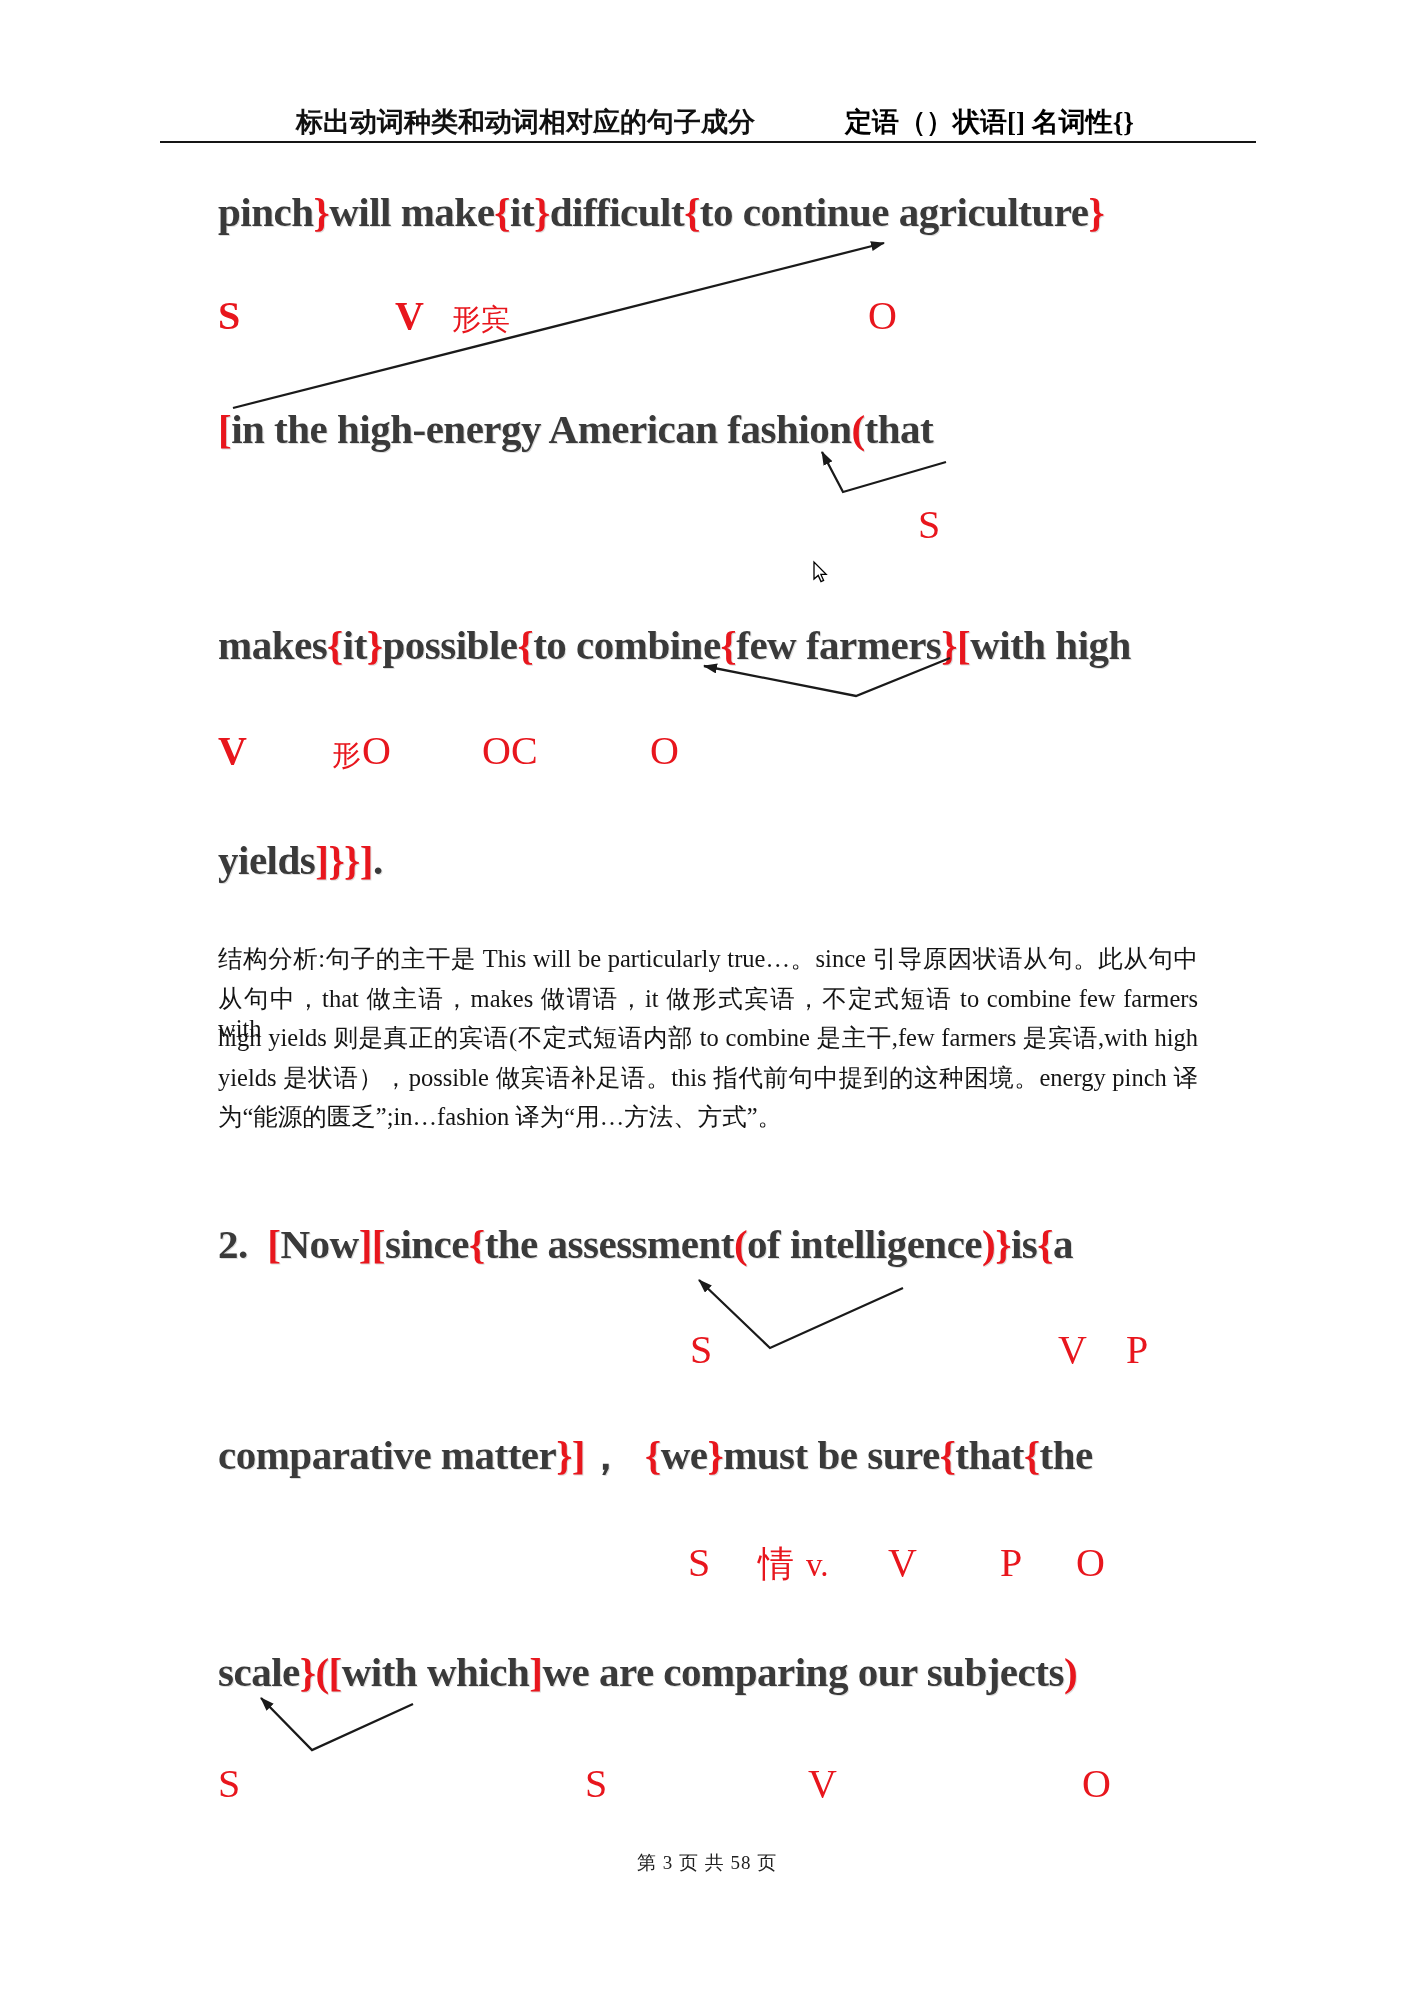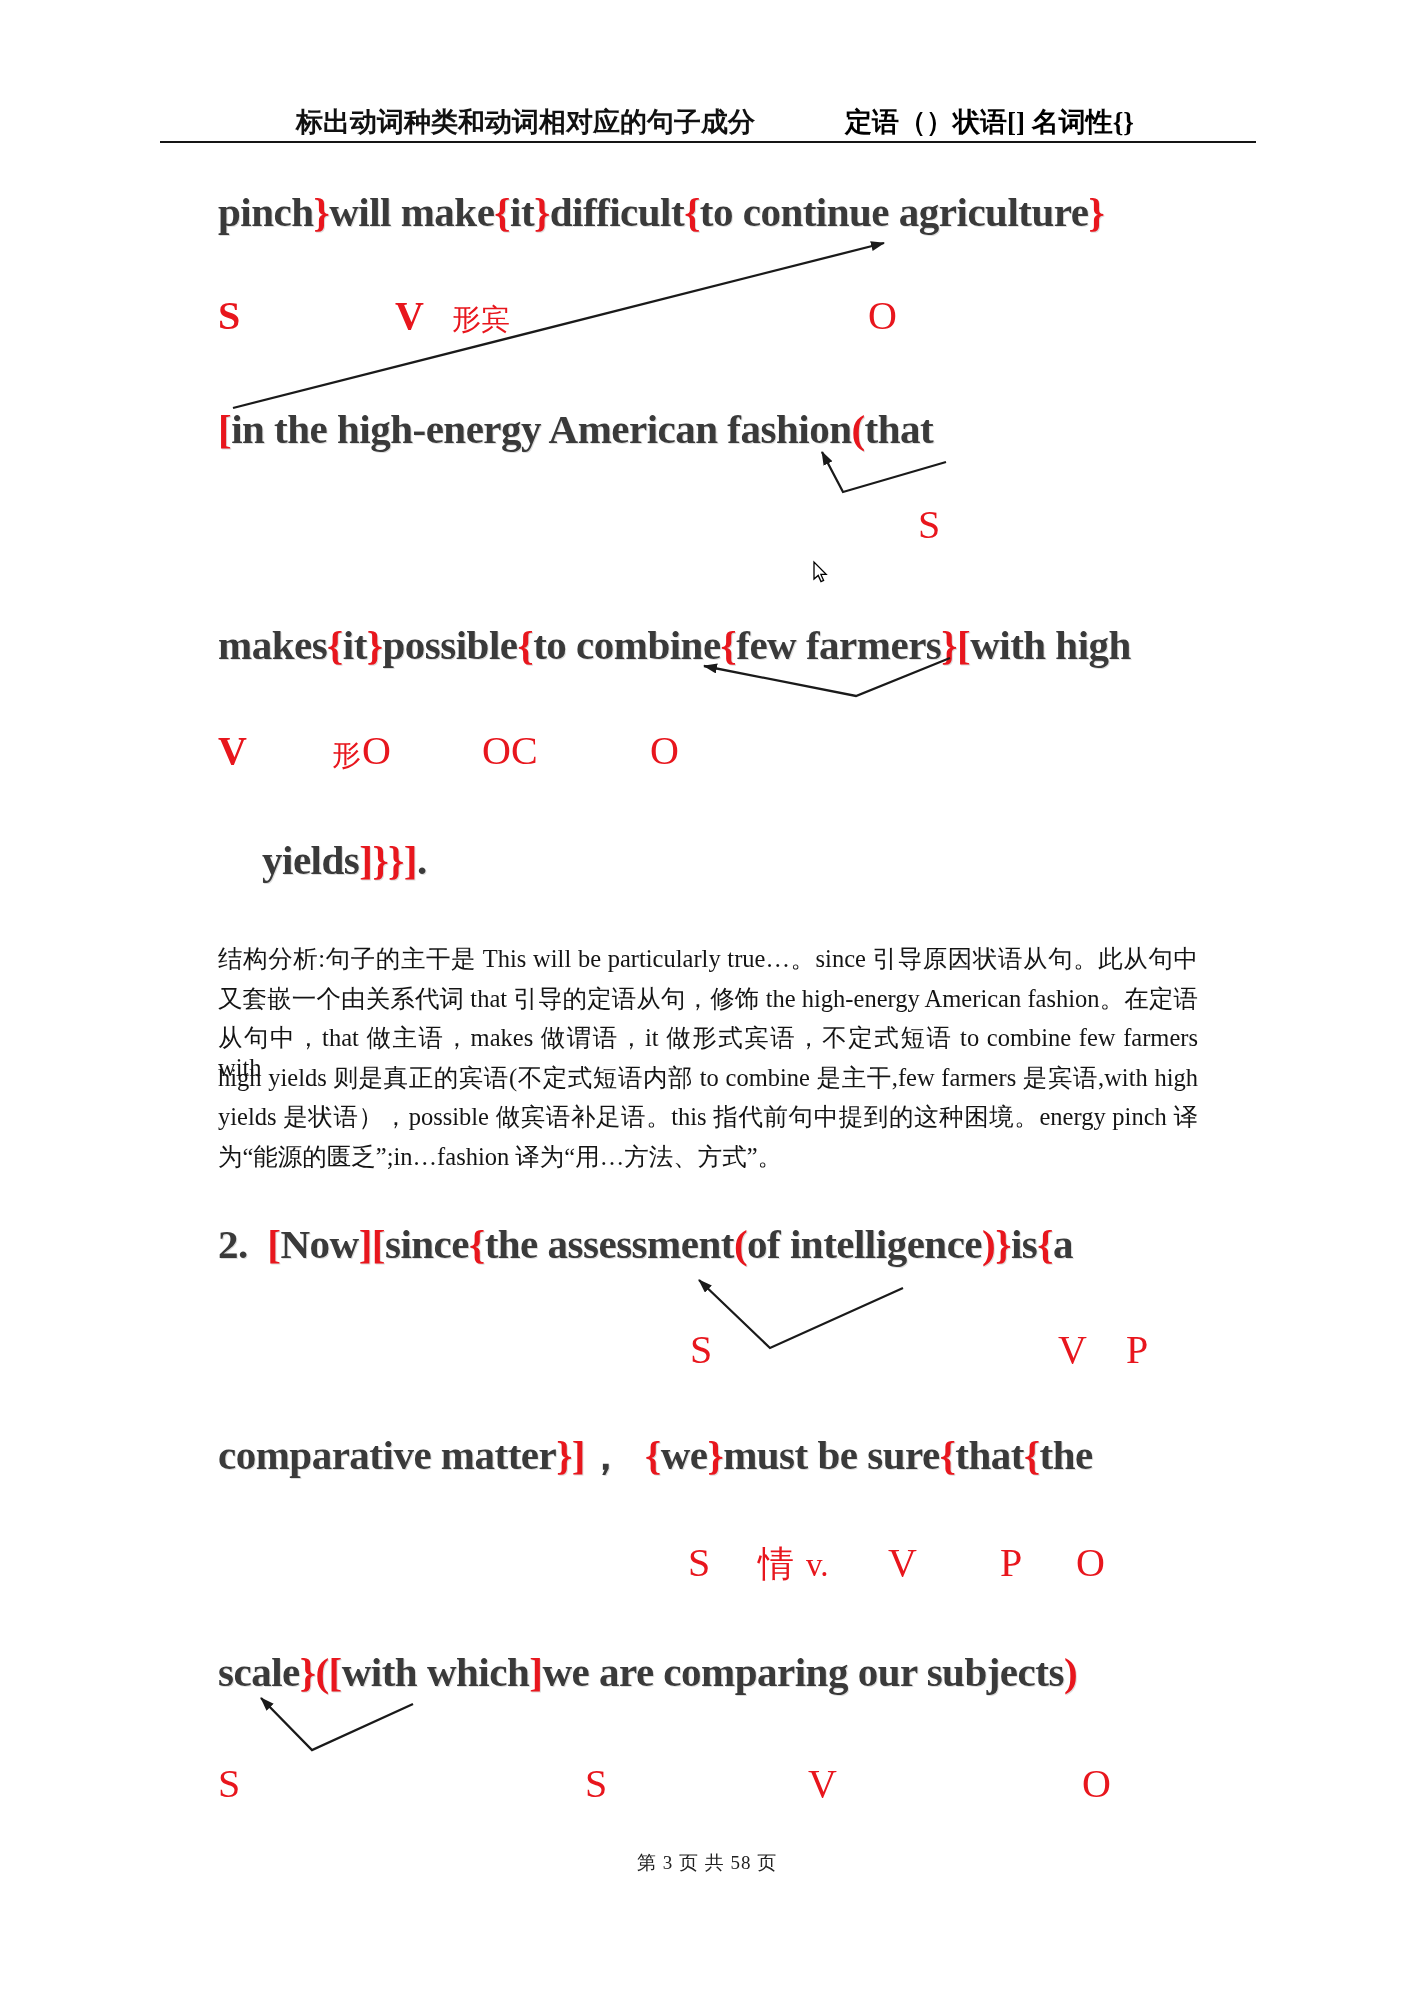--- a/index.html
+++ b/index.html
@@ -62,21 +62,21 @@
 <div class="page">
 
   <div class="hdr-left">标出动词种类和动词相对应的句子成分</div>
   <div class="hdr-right">定语（）状语[] 名词性{}</div>
   <div class="hdr-rule"></div>
 
   <div id="content">
       <div class="sentence" style="top: 188px; left: 218px;"><span>pinch</span><span class="red">}</span><span>will make</span><span class="red">{</span><span>it</span><span class="red">}</span><span>difficult</span><span class="red">{</span><span>to continue agriculture</span><span class="red">}</span></div>
       <div class="sentence" style="top: 405px; left: 218px;"><span class="red">[</span><span>in the high-energy American fashion</span><span class="red">(</span><span>that</span></div>
       <div class="sentence" style="top: 621px; left: 218px;"><span>makes</span><span class="red">{</span><span>it</span><span class="red">}</span><span>possible</span><span class="red">{</span><span>to combine</span><span class="red">{</span><span>few farmers</span><span class="red">}</span><span class="red">[</span><span>with high</span></div>
-      <div class="sentence" style="top: 836px; left: 218px; margin-left: 44px;"><span>yields</span><span class="red">]}}]</span><span>.</span></div>
+      <div class="sentence" style="top: 836px; left: 218px;"><span>yields</span><span class="red">]}}]</span><span>.</span></div>
       <div class="sentence" style="top: 1220px; left: 218px;"><span>2.  </span><span class="red">[</span><span>Now</span><span class="red">][</span><span>since</span><span class="red">{</span><span>the assessment</span><span class="red">(</span><span>of intelligence</span><span class="red">)}</span><span>is</span><span class="red">{</span><span>a</span></div>
       <div class="sentence" style="top: 1428px; left: 218px;"><span>comparative matter</span><span class="red">}]</span><span>，  </span><span class="red">{</span><span>we</span><span class="red">}</span><span>must be sure</span><span class="red">{</span><span>that</span><span class="red">{</span><span>the</span></div>
       <div class="sentence" style="top: 1648px; left: 218px;"><span>scale</span><span class="red">}([</span><span>with which</span><span class="red">]</span><span>we are comparing our subjects</span><span class="red">)</span></div>
       <div class="glabel bold" style="top: 296px; left: 218px;">S</div>
       <div class="glabel bold" style="top: 296px; left: 395px;">V</div>
       <div class="glabel" style="top: 305px; left: 452px; font-size: 29px;">形宾</div>
       <div class="glabel" style="top: 296px; left: 868px;">O</div>
       <div class="glabel" style="top: 505px; left: 918px;">S</div>
       <div class="glabel bold" style="top: 731px; left: 218px;">V</div>
       <div class="glabel" style="top: 741px; left: 332px; font-size: 29px;">形</div>
@@ -91,21 +91,20 @@
       <div class="glabel" style="top: 1549px; left: 806px; font-size: 33px;">v.</div>
       <div class="glabel" style="top: 1543px; left: 888px;">V</div>
       <div class="glabel" style="top: 1543px; left: 1000px;">P</div>
       <div class="glabel" style="top: 1543px; left: 1076px;">O</div>
       <div class="glabel" style="top: 1764px; left: 218px;">S</div>
       <div class="glabel" style="top: 1764px; left: 585px;">S</div>
       <div class="glabel" style="top: 1764px; left: 808px;">V</div>
       <div class="glabel" style="top: 1764px; left: 1082px;">O</div>
       <div class="analysis" style="top: 942px; left: 218px; width: 980px;">
         <div class="ana-line">结构分析:句子的主干是 This will be particularly true…。since 引导原因状语从句。此从句中</div>
-        <div class="ana-line">又套嵌一个由关系代词 that 引导的定语从句，修饰 the high-energy American fashion。在定语</div>
         <div class="ana-line">从句中，that 做主语，makes 做谓语，it 做形式宾语，不定式短语 to combine few farmers with</div>
         <div class="ana-line">high yields 则是真正的宾语(不定式短语内部 to combine 是主干,few farmers 是宾语,with high</div>
         <div class="ana-line">yields 是状语），possible 做宾语补足语。this 指代前句中提到的这种困境。energy pinch 译</div>
         <div class="ana-line last">为“能源的匮乏”;in…fashion 译为“用…方法、方式”。</div>
       </div>
     </div>
 
   <svg id="arrow-layer" width="1414" height="1999" viewBox="0 0 1414 1999">
     <defs>
       <marker id="ah" markerUnits="userSpaceOnUse" markerWidth="16" markerHeight="14" refX="13" refY="5" orient="auto">

